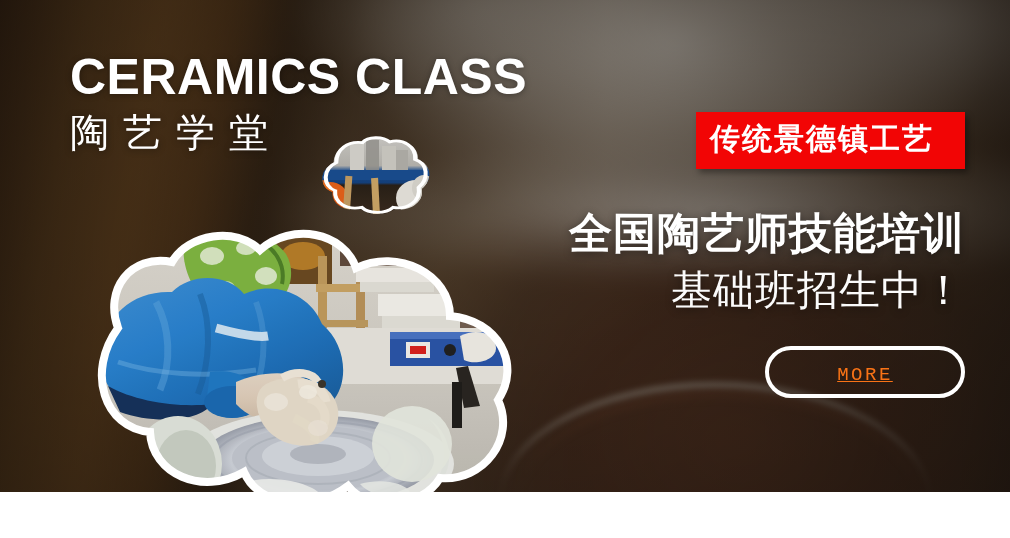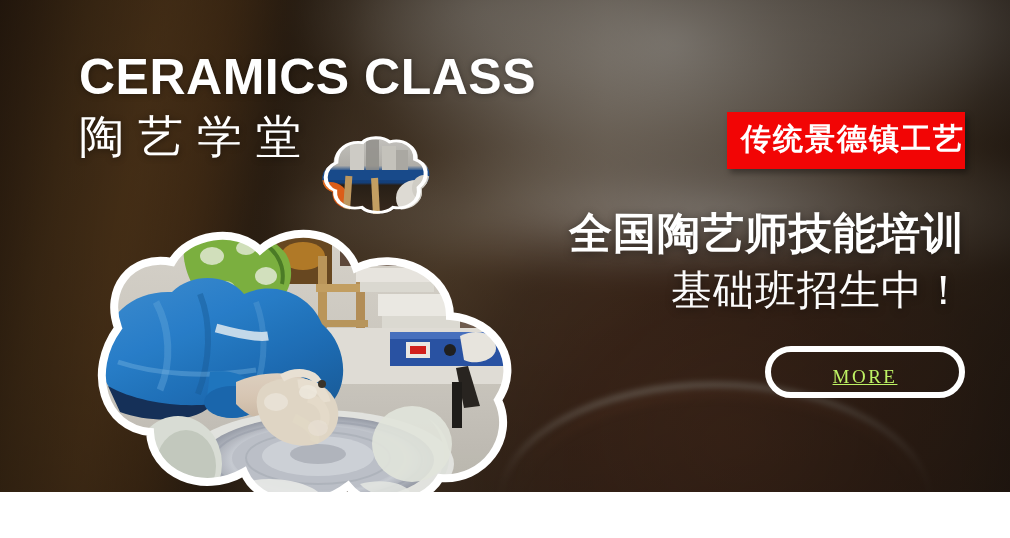--- a/index.html
+++ b/index.html
@@ -71,35 +71,35 @@
   .bottom-band {
     position:absolute;
     left:0; right:0; top:492px; bottom:0;
     background:#ffffff;
     z-index:8;
   }
 
   
   .title-block {
     position:absolute;
-    left:79px; top:52px;
+    left:70px; top:52px;
     z-index:6;
   }
   .title-en {
     font-size:50px;
     font-weight:bold;
     color:#ffffff;
     letter-spacing:0.5px;
     line-height:1.02;
     white-space:nowrap;
     text-shadow:0 1px 6px rgba(0,0,0,0.35);
   }
   .title-cn {
     margin-top:8px;
-    font-size:45px;
+    font-size:39px;
     font-weight:400;
     color:#ffffff;
     letter-spacing:14px;
     line-height:1.15;
     white-space:nowrap;
     text-shadow:0 1px 7px rgba(0,0,0,0.45);
   }
 
   
   .right-col {
@@ -109,21 +109,21 @@
     text-align:right;
     z-index:6;
   }
   .badge {
     display:inline-block;
     background:#f20505;
     color:#ffffff;
     font-size:30px;
     font-weight:bold;
     letter-spacing:2px;
-    padding:7px 0 9px 14px;
+    padding:7px 31px 9px 14px;
     white-space:nowrap;
     box-shadow:3px 4px 6px rgba(0,0,0,0.35);
   }
   .headline {
     margin-top:36px;
     font-size:43px;
     font-weight:bold;
     color:#ffffff;
     letter-spacing:1px;
     white-space:nowrap;
@@ -135,29 +135,29 @@
     color:#fbfbfb;
     letter-spacing:1px;
     white-space:nowrap;
     text-shadow:0 2px 8px rgba(0,0,0,0.45);
   }
   .more-wrap { margin-top:28px; }
   .more-btn {
     display:inline-block;
     width:200px; height:52px;
     line-height:50px;
-    border:6px solid #ffffff;
+    border:4px solid #ffffff;
     border-radius:26px;
     background:transparent;
-    color:#bef264;
+    color:#f97316;
     font-size:19px;
     letter-spacing:2.5px;
     text-align:center;
     cursor:pointer;
-    font-family:Liberation Serif, serif;
+    font-family:Liberation Mono, monospace;
   }
 
   
   .cloud-big {
     position:absolute;
     left:60px; top:232px;
     width:468px; height:272px;
     z-index:7;
   }
   .cloud-small {

